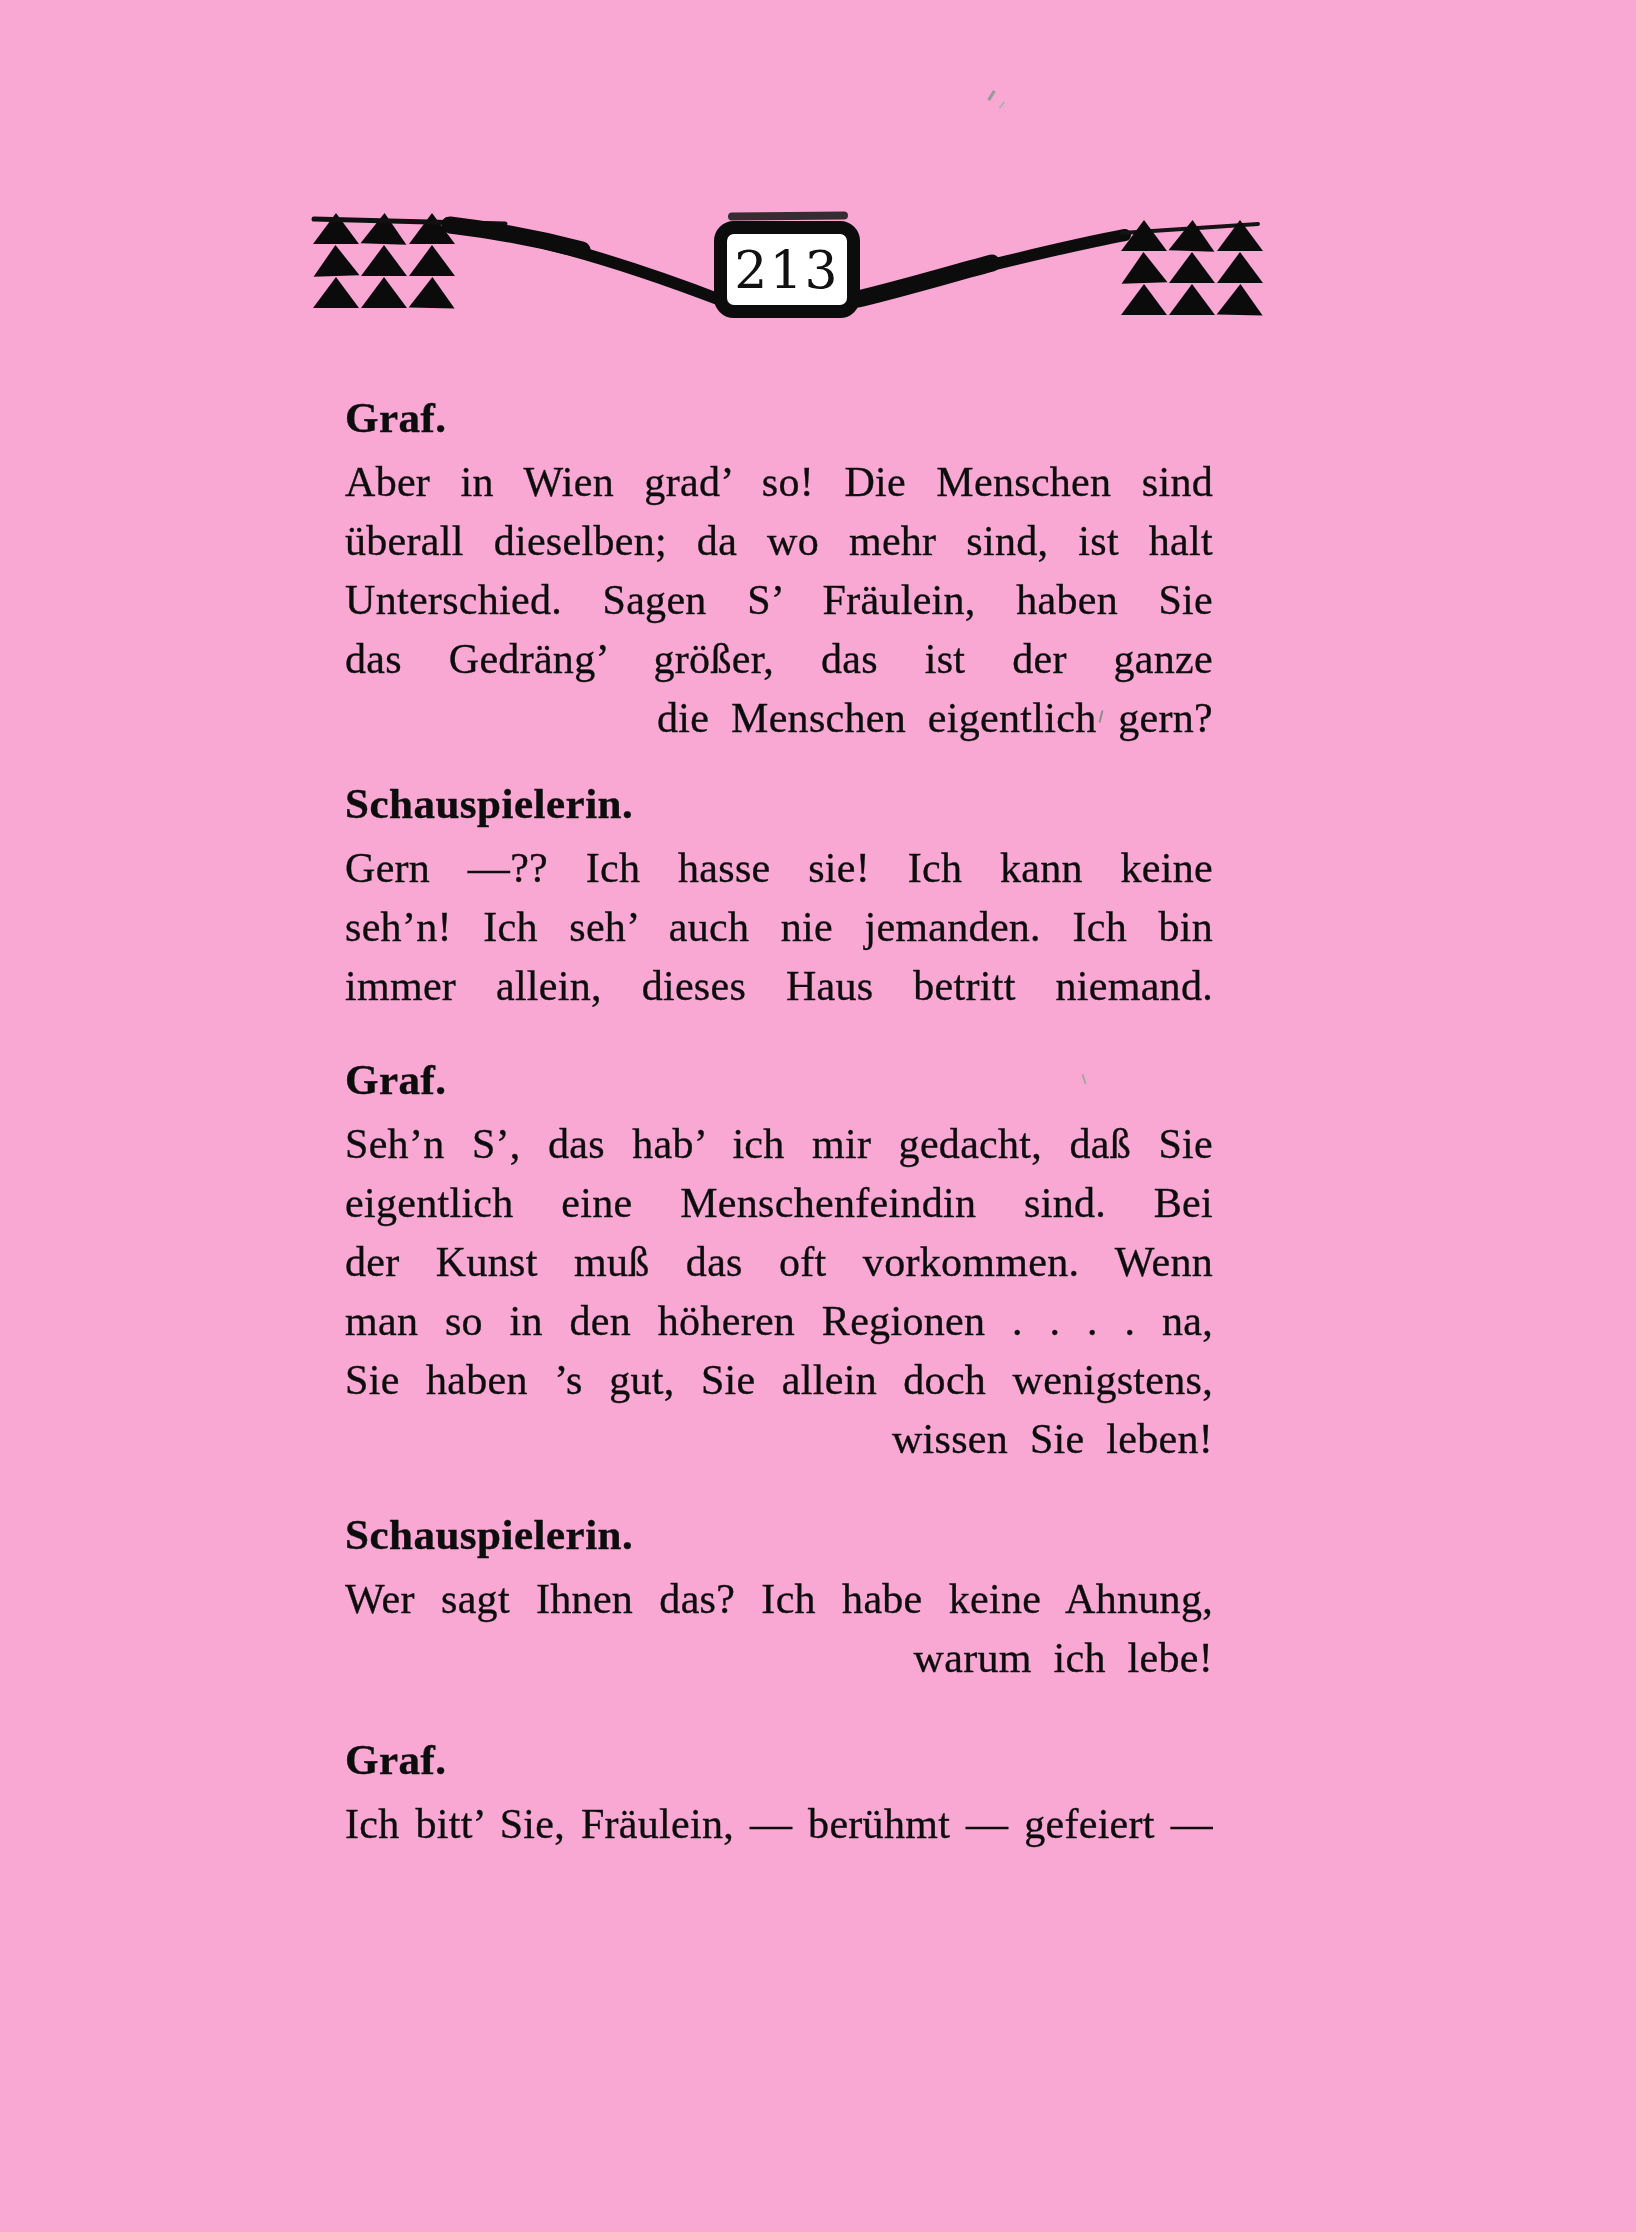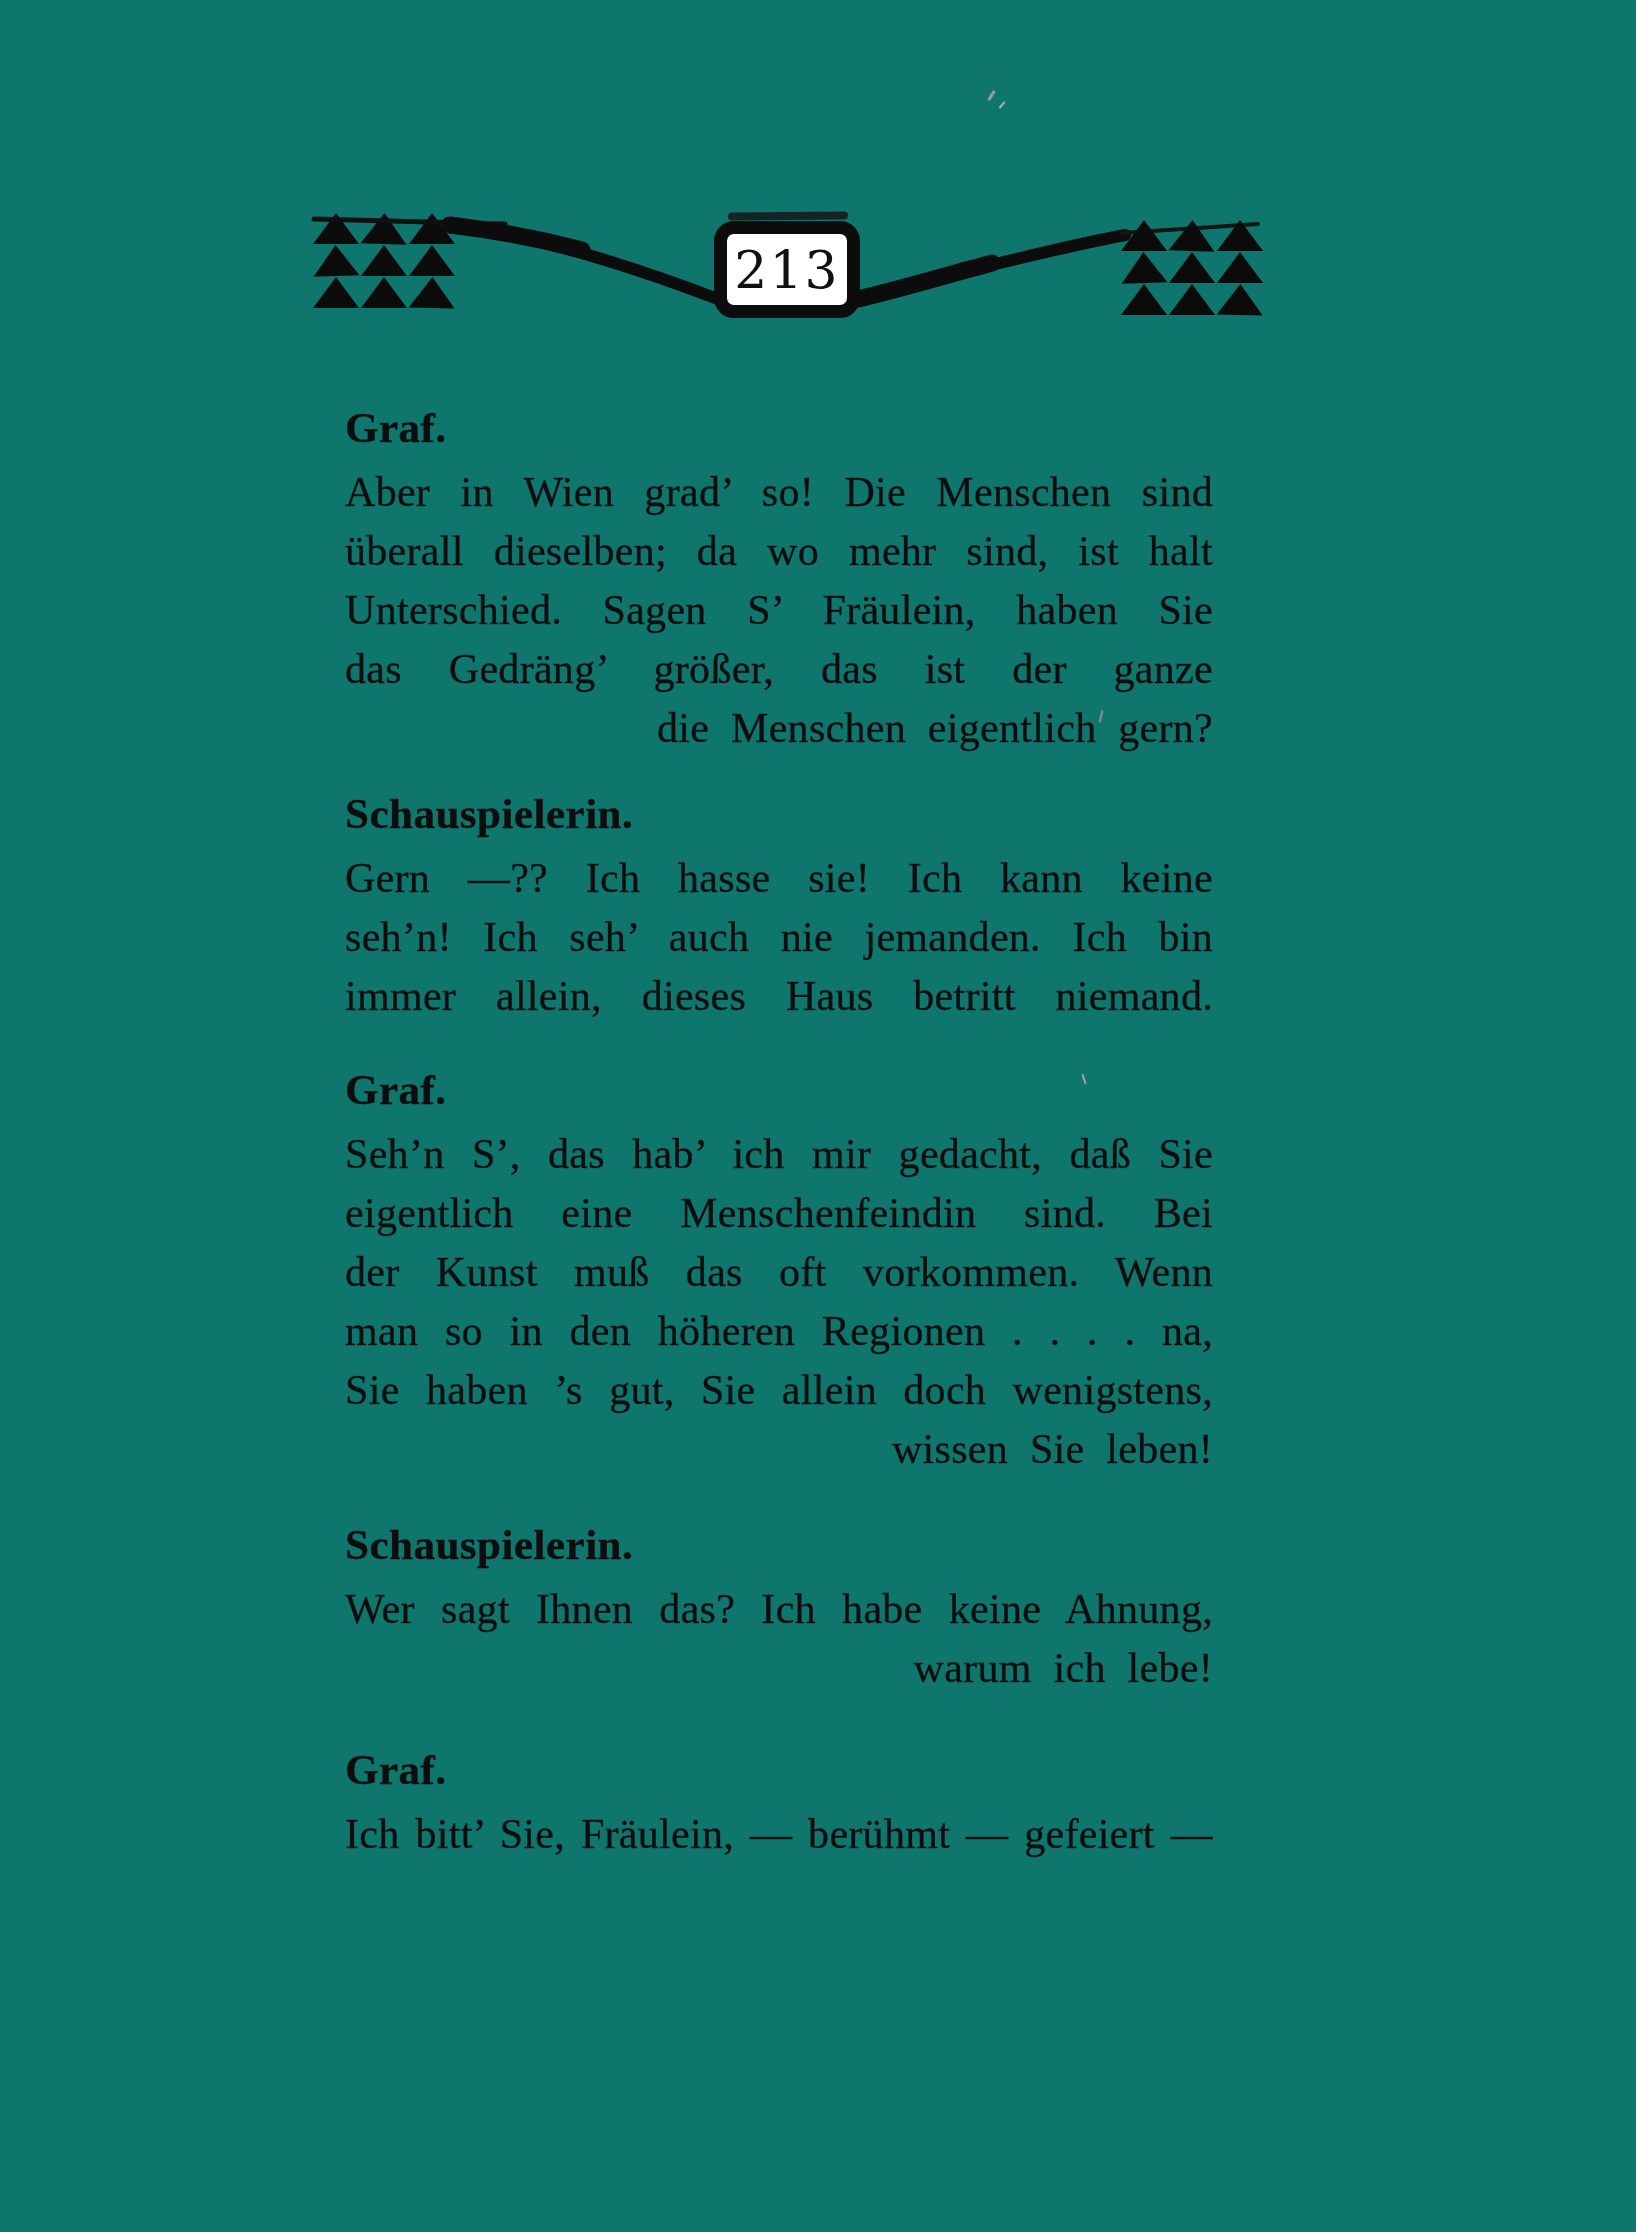--- a/index.html
+++ b/index.html
@@ -1,18 +1,18 @@
 <!DOCTYPE html>
 <html><head>
 <meta charset="utf-8">
 <style>
   html,body { margin:0; padding:0; background:#e8e8e8; }
   .page {
     position:relative; width:1636px; height:2232px; margin:0 auto;
-    background:#0f766e; overflow:hidden;
+    background:#f9a8d4; overflow:hidden;
     font-family:"Liberation Serif","DejaVu Serif",serif; color:#0d0d0d;
   }
 
   
   .ornament { position:absolute; left:0; top:0; width:1636px; height:360px; }
   .tri-block { position:absolute; width:148px; }
   .tri-block.left  { left:310px; top:212px; }
   .tri-block.right { left:1118px; top:219px; }
   .tri-row { display:flex; gap:2px; margin-top:1px; justify-content:center; }
   .tri {
@@ -31,21 +31,21 @@
     display:flex; align-items:center; justify-content:center;
     font-family:"DejaVu Serif",serif; font-size:52px; font-weight:500;
     letter-spacing:2px; color:#111;
   }
   .ink-smudge {
     position:absolute; left:728px; top:212px; width:120px; height:8px;
     background:#161616; border-radius:4px; opacity:.85; transform:rotate(-.5deg);
   }
 
   
-  .text-col { position:absolute; left:345px; top:13px; width:868px; }
+  .text-col { position:absolute; left:345px; top:3px; width:868px; }
   .speaker {
     font-size:43px; line-height:43px; font-weight:700; letter-spacing:.5px;
     margin:0 0 14px 0; -webkit-text-stroke:.4px #111;
   }
   .speaker.s1 { margin-top:393px; }
   .speaker.s2 { margin-top:34px; }
   .speaker.s3 { margin-top:42px; }
   .speaker.s4 { margin-top:44px; }
   .speaker.s5 { margin-top:50px; }
   .line {

